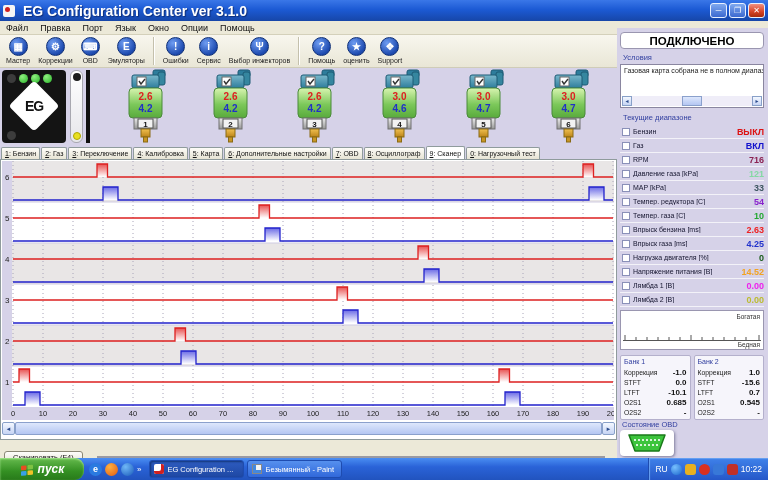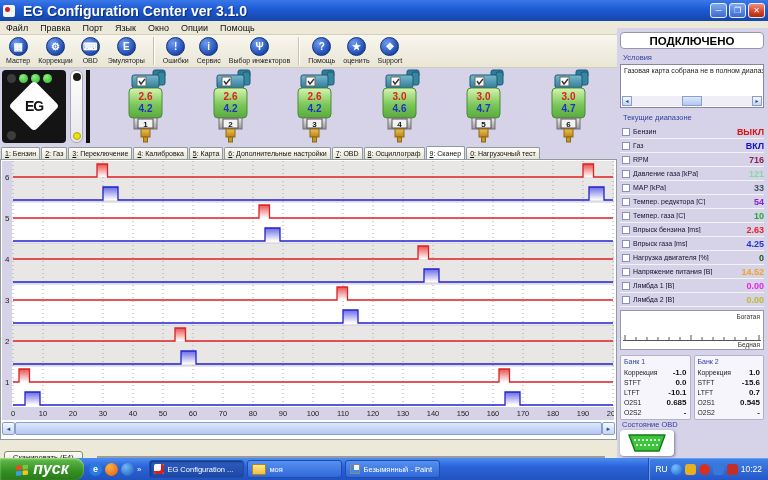--- a/index.html
+++ b/index.html
@@ -107,21 +107,21 @@
   .bval{font-weight:bold;font-size:8px;color:#111;}
   .obd-label{position:absolute;left:5px;top:392px;color:#3340a0;font-size:7.5px;}
   .obd-box{position:absolute;left:3px;top:402px;width:54px;height:26px;background:#fff;border-radius:4px;
     box-shadow:1px 1px 3px rgba(40,40,80,0.5);display:flex;align-items:center;justify-content:center;}
 
   
   .taskbar{position:absolute;left:0;top:458px;width:768px;height:22px;
     background:linear-gradient(#4a8ef2,#2a63d8 40%,#2153be);display:flex;align-items:center;}
   .start-btn{height:22px;width:84px;flex:none;background:linear-gradient(#66bb4e,#349023 60%,#287a1a);
     border-radius:0 9px 9px 0;display:flex;align-items:center;justify-content:center;gap:4px;
-    color:#fff;font-weight:bold;font-style:italic;font-size:16px;box-shadow:inset 0 1px 2px #a8e892;}
+    color:#fff;font-weight:bold;font-style:italic;font-size:12px;box-shadow:inset 0 1px 2px #a8e892;}
   .ql{display:flex;align-items:center;gap:3px;padding:0 5px;flex:none;}
   .ql-icon{width:13px;height:13px;border-radius:50%;font-size:9px;font-weight:bold;color:#fff;
     display:flex;align-items:center;justify-content:center;}
   .ql-chevron{color:#fff;font-size:8px;}
   #tasks{display:flex;align-items:center;}
   .task-btn{height:18px;width:95px;margin-left:3px;background:linear-gradient(#5690ee,#3168da);
     border:1px solid #1e4cb0;border-radius:3px;display:flex;align-items:center;gap:3px;padding:0 4px;
     color:#fff;font-size:7.5px;box-sizing:border-box;overflow:hidden;white-space:nowrap;flex:none;}
   .task-btn.active{background:linear-gradient(#2e5cc0,#1e48a4);box-shadow:inset 1px 1px 2px #143678;}
   .eg-app-icon{width:10px;height:10px;background:#fff;border-radius:2px;box-shadow:inset -3px -3px 0 #d02020;flex:none;}
@@ -655,24 +655,20 @@
       <div class="ql-icon" style="background:radial-gradient(circle at 35% 30%,#ffb040,#e05a10)"></div>
       <div class="ql-icon" style="background:radial-gradient(circle at 35% 30%,#70b8f8,#1858b8)"></div>
       <div class="ql-chevron">»</div>
     </div>
     <div id="tasks">
         <div class="task-btn active">
           <span class="eg-app-icon"></span>
           <span class="task-label">EG Configuration ...</span>
         </div>
         <div class="task-btn">
-          <span class="folder-icon"></span>
-          <span class="task-label">моя</span>
-        </div>
-        <div class="task-btn">
           <span class="paint-icon"></span>
           <span class="task-label">Безымянный - Paint</span>
         </div>
       </div>
     <div class="tray">
       <span>RU</span>
       <div class="tray-icon" style="background:radial-gradient(circle at 35% 30%,#78c0ff,#1a66cc);border-radius:50%"></div>
       <div class="tray-icon" style="background:#e8b020"></div>
       <div class="tray-icon" style="background:#d83020;border-radius:50%"></div>
       <div class="tray-icon" style="background:#3878d8"></div>

